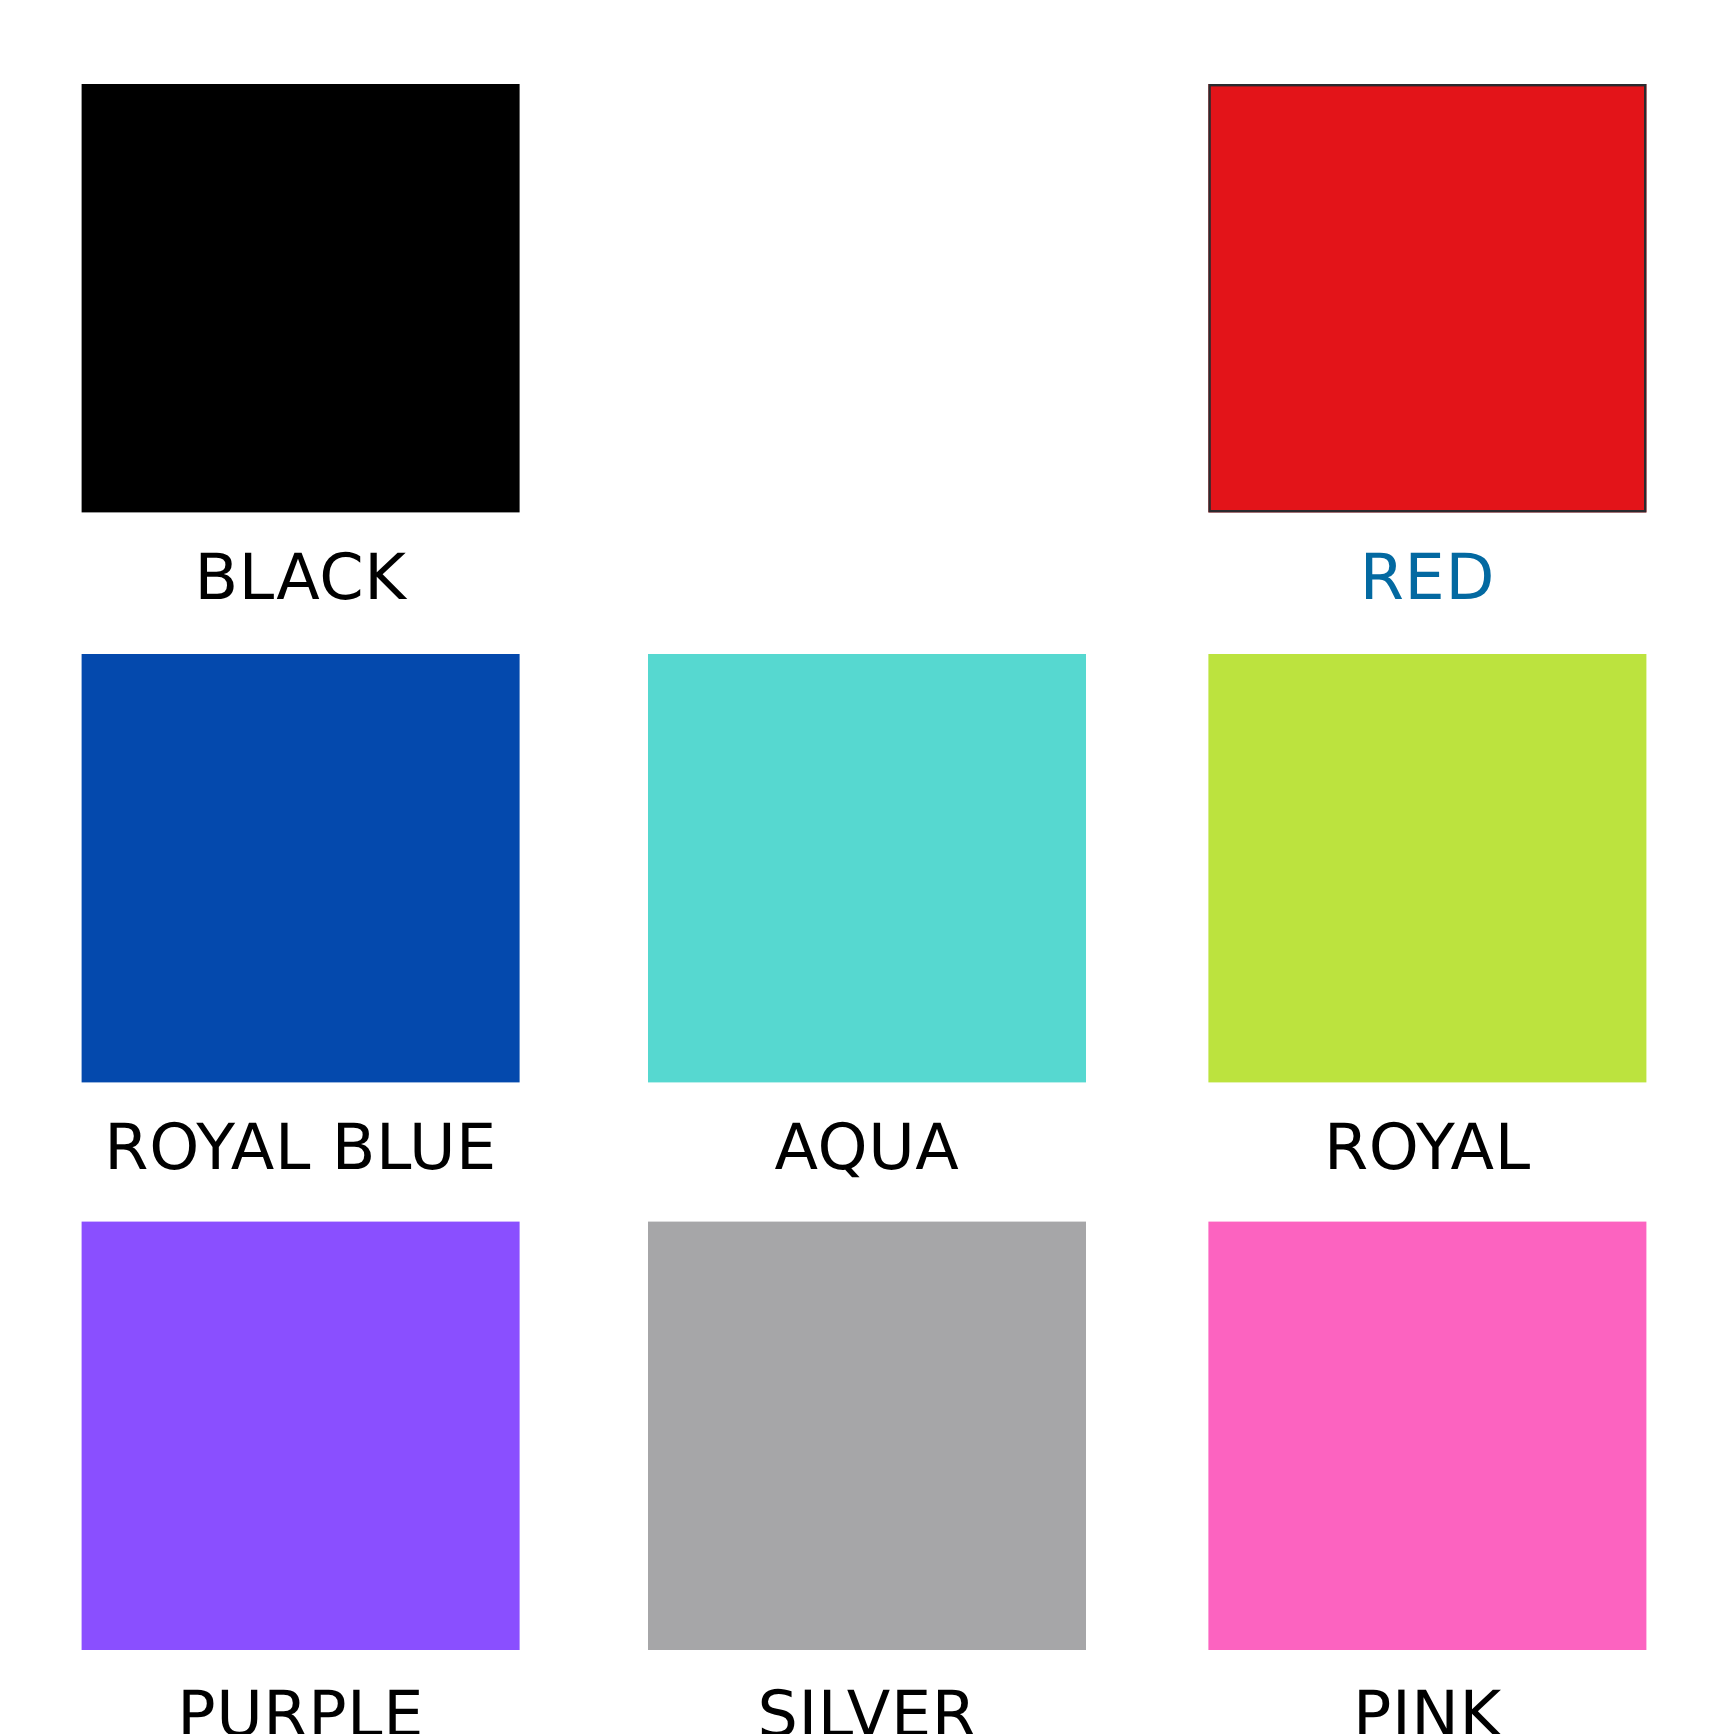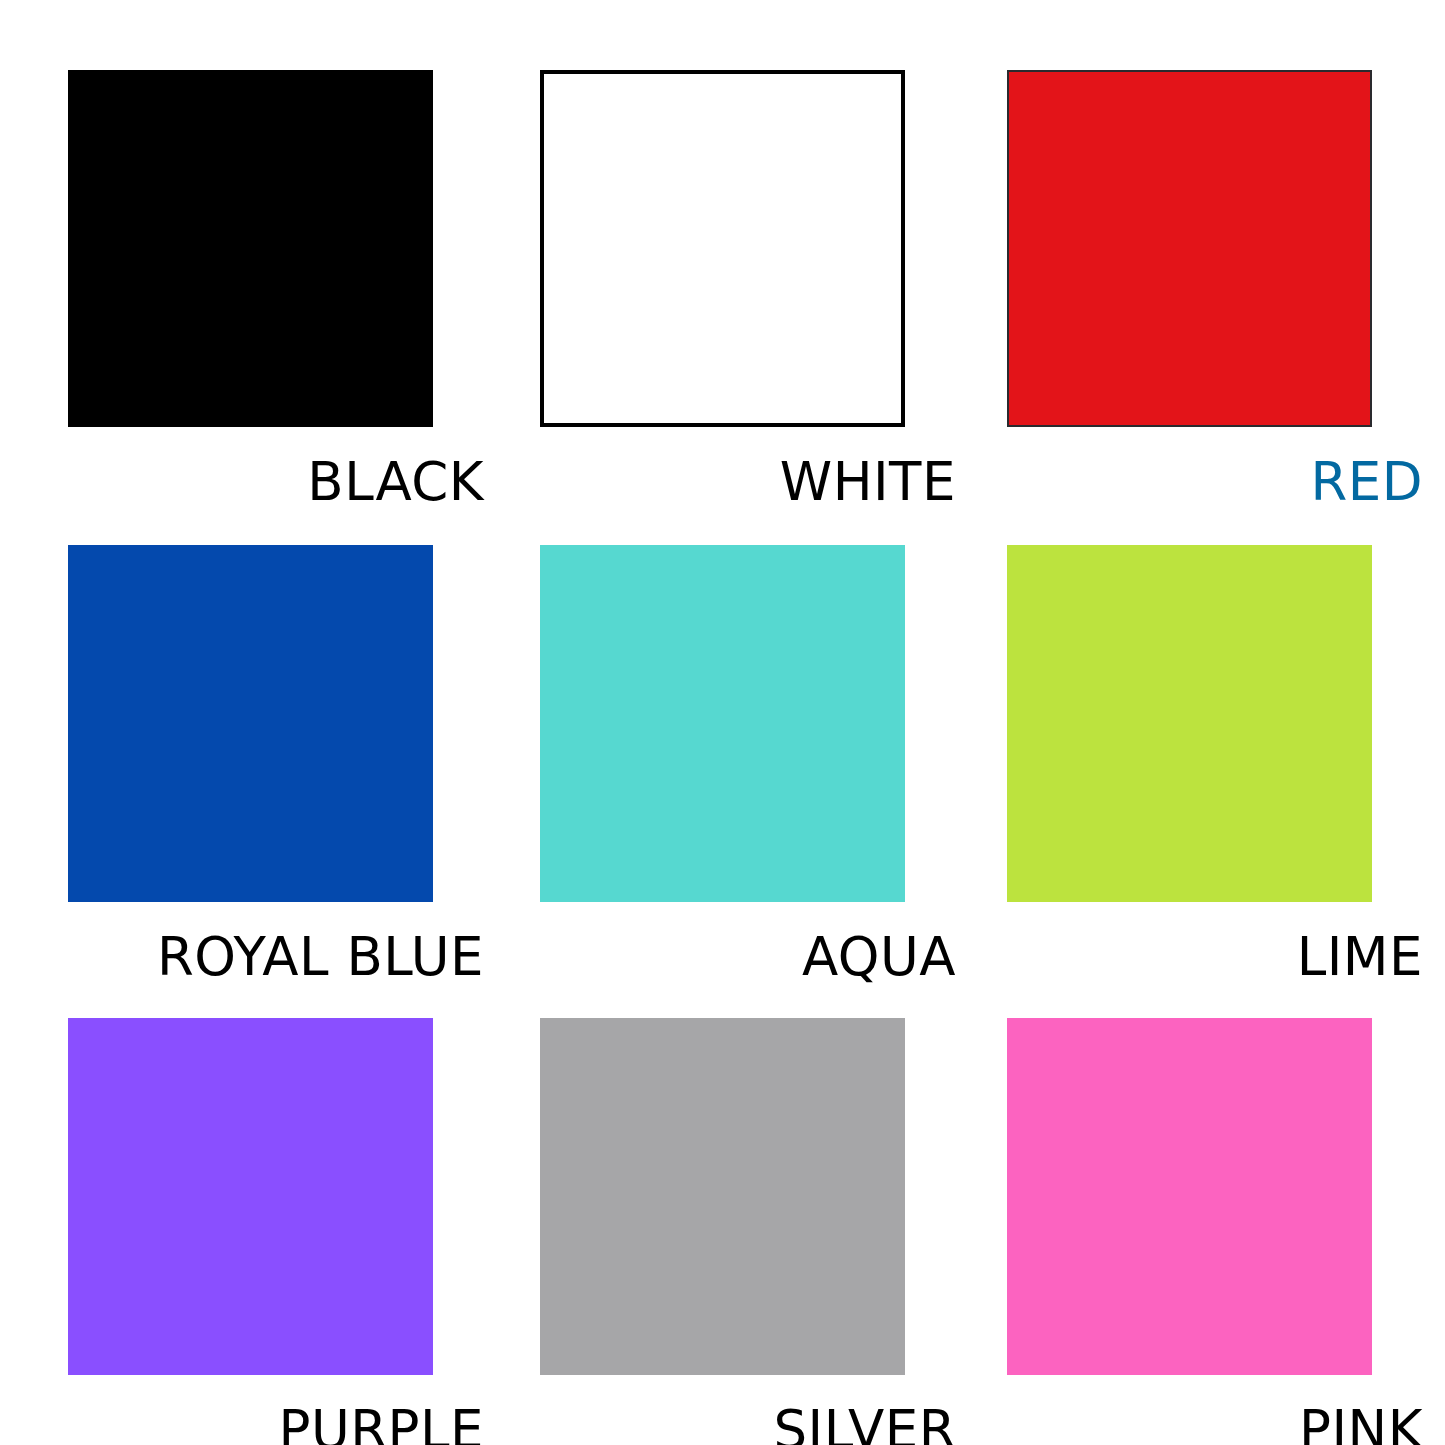--- a/index.html
+++ b/index.html
@@ -37,21 +37,21 @@
   
   .swatch-box.bordered-heavy {
     border: 4px solid #000000;
   }
   
   .swatch-box.bordered-hair {
     border: 2px solid #2A2A2E;
   }
 
   .swatch-label {
-    text-align: right;
+    text-align: center;
     font-family: "DejaVu Sans", sans-serif;
     font-size: 53px;
     font-weight: 400;
     line-height: 1.0;
     color: #000000;
     letter-spacing: 0.5px;
     white-space: nowrap;
     margin-top: 28px;
   }
 
@@ -68,43 +68,39 @@
 </head>
 <body style="background-color: rgb(255, 255, 255);">
 
 <div id="swatch-grid">
 
   <div class="swatch-cell col-0 row-0">
     <div class="swatch-box" style="background-color: rgb(0, 0, 0);"></div>
     <div class="swatch-label" style="color: rgb(0, 0, 0);">BLACK</div>
   </div>
 
-  <div class="swatch-cell col-1 row-0">
-    <div class="swatch-box bordered-heavy" style="background-color: rgb(255, 255, 255); border-color: rgb(0, 0, 0);"></div>
-    <div class="swatch-label" style="color: rgb(0, 0, 0);">WHITE</div>
-  </div>
 
   <div class="swatch-cell col-2 row-0">
     <div class="swatch-box bordered-hair" style="background-color: rgb(227, 20, 25); border-color: rgb(42, 42, 46);"></div>
     <div class="swatch-label" style="color: #0369a1;">RED</div>
   </div>
 
   <div class="swatch-cell col-1 row-1">
     <div class="swatch-box" style="background-color: rgb(86, 216, 208);"></div>
     <div class="swatch-label" style="color: rgb(0, 0, 0);">AQUA</div>
   </div>
 
   <div class="swatch-cell col-0 row-1">
     <div class="swatch-box" style="background-color: rgb(4, 73, 173);"></div>
     <div class="swatch-label" style="color: rgb(0, 0, 0);">ROYAL BLUE</div>
   </div>
 
   <div class="swatch-cell col-2 row-1">
     <div class="swatch-box" style="background-color: rgb(188, 227, 62);"></div>
-    <div class="swatch-label" style="color: rgb(0, 0, 0);">LIME</div>
+    <div class="swatch-label" style="color: rgb(0, 0, 0);">ROYAL</div>
   </div>
 
   <div class="swatch-cell col-0 row-2">
     <div class="swatch-box" style="background-color: rgb(138, 79, 255);"></div>
     <div class="swatch-label" style="color: rgb(0, 0, 0);">PURPLE</div>
   </div>
 
   <div class="swatch-cell col-1 row-2">
     <div class="swatch-box" style="background-color: rgb(166, 166, 168);"></div>
     <div class="swatch-label" style="color: rgb(0, 0, 0);">SILVER</div>

